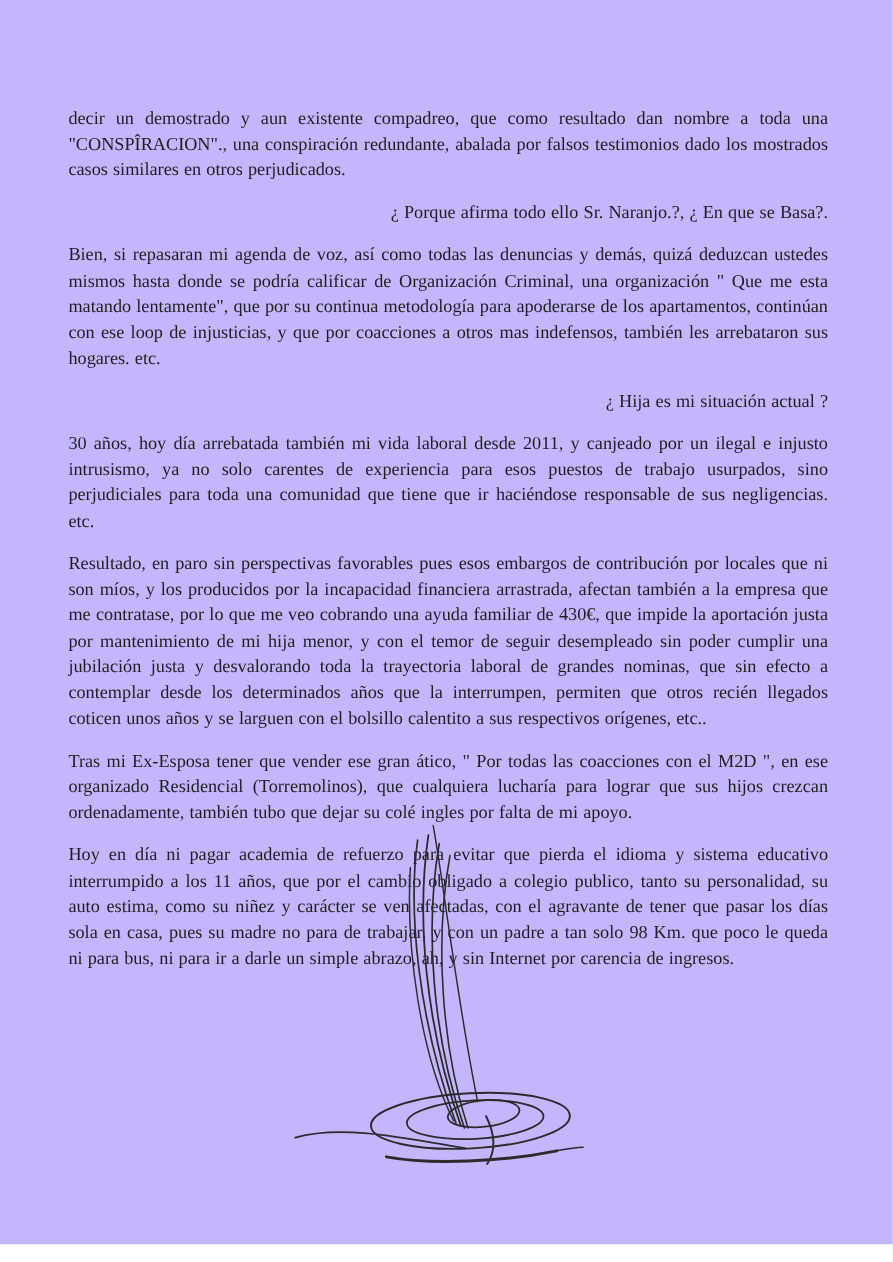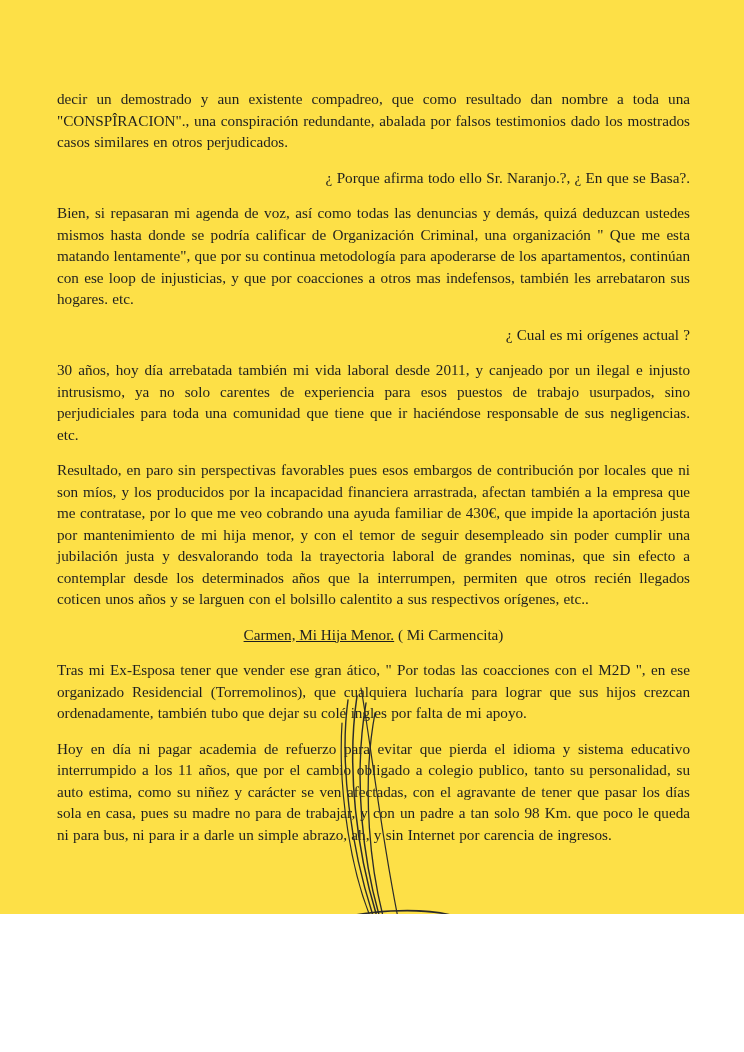--- a/index.html
+++ b/index.html
@@ -3,22 +3,22 @@
 <meta charset="utf-8">
 <style>
   html, body {
     margin: 0;
     padding: 0;
     background: #ffffff;
   }
   .page {
     position: relative;
     width: 744px;
-    height: 914px;
-    background: #fde047;
+    height: 1037px;
+    background: #c4b5fd;
     overflow: hidden;
     font-family: "Liberation Serif", "DejaVu Serif", serif;
     color: #1f1f1f;
   }
   .text-block {
     position: absolute;
     left: 57px;
     top: 88px;
     width: 633px;
   }
@@ -55,24 +55,23 @@
   }
 </style>
 </head>
 <body>
 
 <div class="page">
   <div class="text-block">
     <p class="para">decir un demostrado y aun existente compadreo, que como resultado dan nombre a toda una "CONSPÎRACION"., una conspiración redundante, abalada por falsos testimonios dado los mostrados casos similares en otros perjudicados.</p>
     <p class="para single">¿ Porque afirma todo ello Sr. Naranjo.?, ¿ En que se Basa?.</p>
     <p class="para">Bien, si repasaran mi agenda de voz, así como todas las denuncias y demás, quizá deduzcan ustedes mismos hasta donde se podría calificar de Organización Criminal, una organización " Que me esta matando lentamente", que por su continua metodología para apoderarse de los apartamentos, continúan con ese loop de injusticias, y que por coacciones a otros mas indefensos, también les arrebataron sus hogares. etc.</p>
-    <p class="para single">¿ Cual es mi orígenes actual ?</p>
+    <p class="para single">¿ Hija es mi situación actual ?</p>
     <p class="para">30 años, hoy día arrebatada también mi vida laboral desde 2011, y canjeado por un ilegal e injusto intrusismo, ya no solo carentes de experiencia para esos puestos de trabajo usurpados, sino perjudiciales para toda una comunidad que tiene que ir haciéndose responsable de sus negligencias. etc.</p>
     <p class="para">Resultado, en paro sin perspectivas favorables pues esos embargos de contribución por locales que ni son míos, y los producidos por la incapacidad financiera arrastrada, afectan también a la empresa que me contratase, por lo que me veo cobrando una ayuda familiar de 430€, que impide la aportación justa por mantenimiento de mi hija menor, y con el temor de seguir desempleado sin poder cumplir una jubilación justa y desvalorando toda la trayectoria laboral de grandes nominas, que sin efecto a contemplar desde los determinados años que la interrumpen, permiten que otros recién llegados coticen unos años y se larguen con el bolsillo calentito a sus respectivos orígenes, etc..</p>
-    <p class="doc-heading"><span class="u">Carmen, Mi Hija Menor.</span><span> ( Mi Carmencita)</span></p>
     <p class="para">Tras mi Ex-Esposa tener que vender ese gran ático, " Por todas las coacciones con el M2D ", en ese organizado Residencial (Torremolinos), que cualquiera lucharía para lograr que sus hijos crezcan ordenadamente, también tubo que dejar su colé ingles por falta de mi apoyo.</p>
     <p class="para">Hoy en día ni pagar academia de refuerzo para evitar que pierda el idioma y sistema educativo interrumpido a los 11 años, que por el cambio obligado a colegio publico, tanto su personalidad, su auto estima, como su niñez y carácter se ven afectadas, con el agravante de tener que pasar los días sola en casa, pues su madre no para de trabajar, y con un padre a tan solo 98 Km. que poco le queda ni para bus, ni para ir a darle un simple abrazo, ah, y sin Internet por carencia de ingresos.</p>
   </div>
 
   <svg class="signature-svg" viewBox="0 0 280 310" xmlns="http://www.w3.org/2000/svg">
 
     <path d="M118 22 C110 80, 118 170, 150 258" stroke-width="1.4" stroke-linecap="round"></path>
     <path d="M127 18 C117 85, 124 175, 154 260" stroke-width="1.5" stroke-linecap="round"></path>
     <path d="M136 25 C124 95, 130 185, 157 262" stroke-width="1.4" stroke-linecap="round"></path>
     <path d="M145 35 C132 105, 138 195, 160 262" stroke-width="1.3" stroke-linecap="round"></path>

